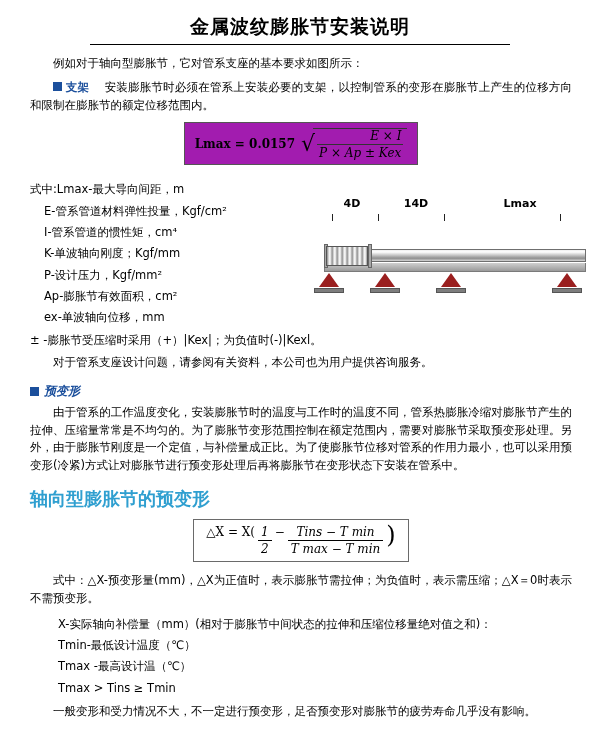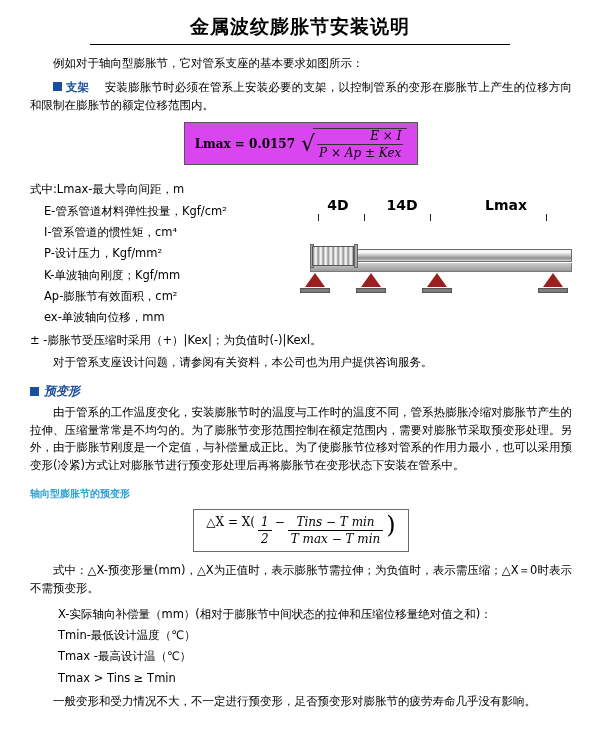--- a/index.html
+++ b/index.html
@@ -64,36 +64,36 @@
     background: #1b4f9c;
     flex: 0 0 auto;
   }
   .sec-head .txt {
     color: #1b4f9c;
     font-style: italic;
   }
   .sub-head {
     color: #2f9fd0;
     font-weight: bold;
-    font-size: 10px;
+    font-size: 18px;
     margin: 12px 0 6px 0;
   }
   .formula-box {
     display: flex;
     justify-content: center;
     margin: 8px 0 10px 0;
   }
   .formula {
     border: 1px solid #555;
     padding: 4px 10px;
     display: inline-flex;
     align-items: center;
     font-family: "DejaVu Serif", "Liberation Serif", serif;
     font-size: 12px;
-    background: #d946ef;
+    background: #a21caf;
   }
   .formula b {
     font-weight: bold;
     margin-right: 6px;
   }
   .sqrt {
     display: inline-flex;
     align-items: center;
   }
   .radical {
@@ -135,42 +135,42 @@
   }
   .legend {
     margin: 4px 0 0 0;
   }
   .legend .line {
     line-height: 1.85;
     font-size: 11.5px;
   }
   .two-col {
     display: flex;
-    gap: 8px;
+    gap: 22px;
     align-items: flex-start;
   }
   .two-col .left {
     width: 250px;
     flex: 0 0 250px;
   }
   .two-col .right {
     flex: 1 1 auto;
     padding-top: 22px;
   }
   
   .diagram {
     position: relative;
     width: 288px;
     height: 110px;
     margin-left: 2px;
   }
   .dimrow {
     position: relative;
     height: 18px;
-    font-size: 14px;
+    font-size: 11px;
     font-weight: bold;
   }
   .dimrow .seg {
     position: absolute;
     top: 0;
     text-align: center;
     font-family: "DejaVu Sans", "Liberation Sans", sans-serif;
   }
   .tickline {
     position: absolute;
@@ -309,22 +309,22 @@
           </span>
         </span>
       </span>
     </div>
 
     <div class="two-col">
       <div class="left legend">
         <div class="line">式中:Lmax-最大导向间距，m</div>
         <div class="line" style="padding-left:14px">E-管系管道材料弹性投量，Kgf/cm²</div>
         <div class="line" style="padding-left:14px">I-管系管道的惯性矩，cm⁴</div>
+        <div class="line" style="padding-left:14px">K-单波轴向刚度；Kgf/mm</div>
         <div class="line" style="padding-left:14px">P-设计压力，Kgf/mm²</div>
-        <div class="line" style="padding-left:14px">K-单波轴向刚度；Kgf/mm</div>
         <div class="line" style="padding-left:14px">Ap-膨胀节有效面积，cm²</div>
         <div class="line" style="padding-left:14px">ex-单波轴向位移，mm</div>
       </div>
       <div class="right">
         <div class="diagram">
           <div class="dimrow">
             <div class="seg" style="left:26px;width:44px;">4D</div>
             <div class="seg" style="left:84px;width:56px;">14D</div>
             <div class="seg" style="left:176px;width:80px;">Lmax</div>
           </div>

